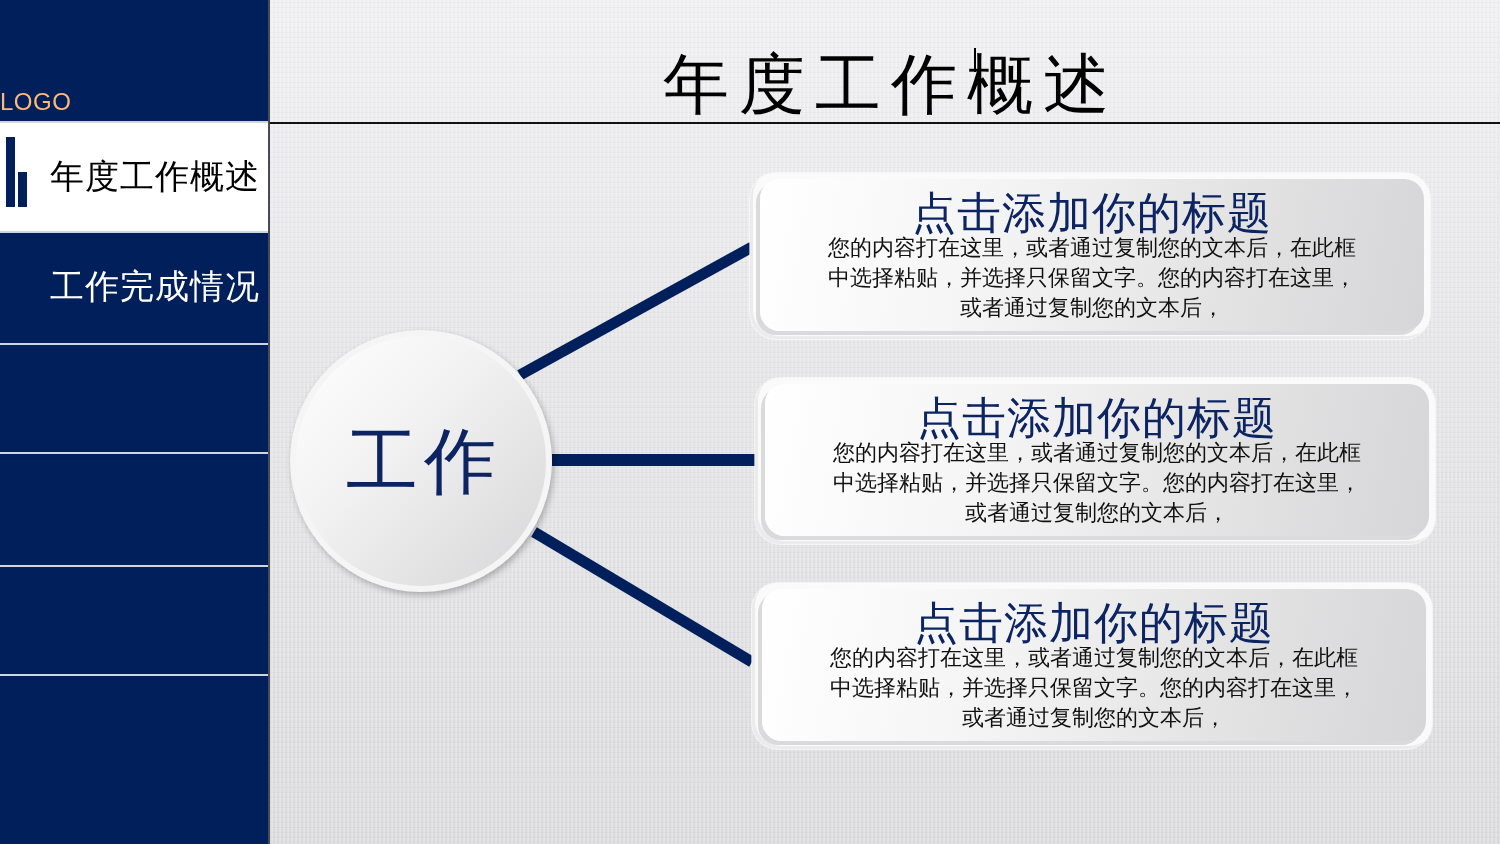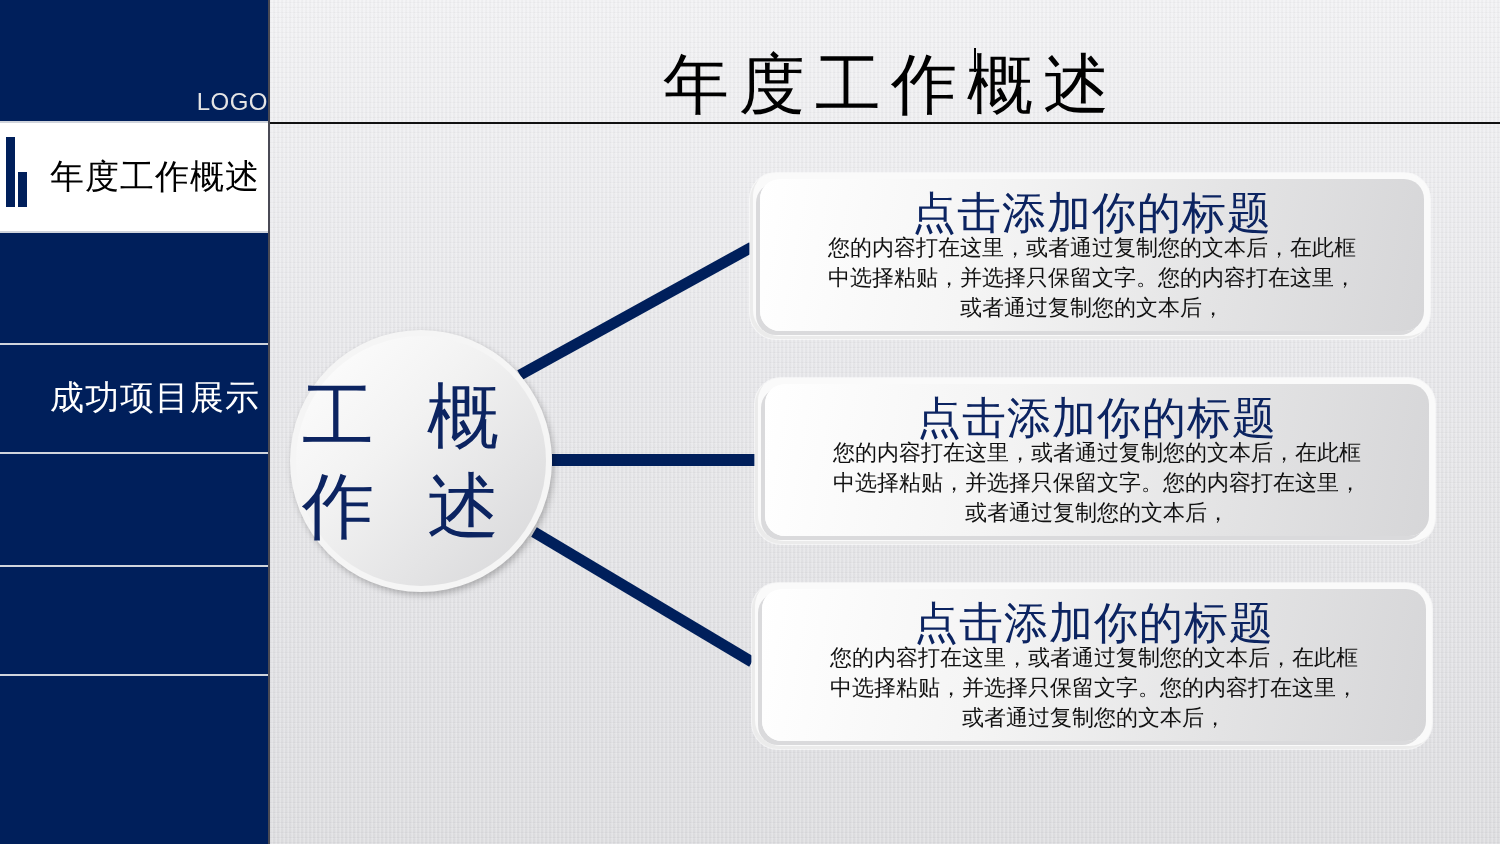--- a/index.html
+++ b/index.html
@@ -13,22 +13,22 @@
     background-image:
       repeating-linear-gradient(90deg, rgba(255,255,255,0.18) 0 1px, rgba(0,0,0,0.015) 1px 3px, rgba(255,255,255,0.08) 3px 4px),
       repeating-linear-gradient(0deg, rgba(255,255,255,0.14) 0 1px, rgba(0,0,0,0.02) 1px 2px, rgba(255,255,255,0.06) 2px 5px);
   }
   
   .sidebar {
     position: absolute; left: 0; top: 0; width: 268px; height: 844px;
     background: #001f5b; border-right: 2px solid #4a4a55;
   }
   .logo {
-    position: absolute; left: 0; top: 88px; width: 268px; text-align: right;
-    color: #e5e5e5; font-size: 24px; font-family: "Liberation Sans", sans-serif;
+    position: absolute; left: 0; top: 88px; width: 268px; text-align: left;
+    color: #fdba74; font-size: 24px; font-family: "Liberation Sans", sans-serif;
     letter-spacing: 0.5px;
   }
   .nav-item {
     position: absolute; left: 0; width: 268px; height: 108px;
     display: flex; align-items: center; justify-content: flex-end;
     box-sizing: border-box; padding-right: 8px;
     color: #ffffff; font-size: 34px; letter-spacing: 1px; cursor: pointer;
   }
   .nav-item.active { background: #ffffff; color: #000000; }
   .nav-divider { position: absolute; left: 0; width: 268px; height: 2px; background: #d0d4dc; }
@@ -88,43 +88,42 @@
 
   <div class="nav-divider" style="top:121px"></div>
   <div class="nav-item active" style="top:123px">
     <span class="bar-icon">
         <span class="b1"></span>
         <span class="b2"></span>
       </span>
     <span>年度工作概述</span>
   </div>
   <div class="nav-divider" style="top:231px"></div>
+  <div class="nav-item" style="top:233px">
+    <span>工作完成情况</span>
+  </div>
   <div class="nav-divider" style="top:343px"></div>
-  <div class="nav-item" style="top:344px">
-    <span>成功项目展示</span>
-  </div>
   <div class="nav-divider" style="top:452px"></div>
   <div class="nav-divider" style="top:565px"></div>
   <div class="nav-divider" style="top:674px"></div>
 </div>
 
 <div class="page-title">年度工作概述</div>
 <div class="caret"></div>
 <div class="header-line"></div>
 
 <svg class="connectors" viewBox="0 0 1500 844">
   <line x1="520" y1="375" x2="752" y2="247" stroke="#001f5b" stroke-width="11"></line>
   <line x1="552" y1="460" x2="756" y2="460" stroke="#001f5b" stroke-width="12"></line>
   <line x1="534" y1="532" x2="752" y2="662" stroke="#001f5b" stroke-width="11"></line>
 </svg>
 
 <div class="hub">
   <div class="hub-inner">
     <span class="hub-text">工作</span>
-    <span class="hub-text">概述</span>
   </div>
 </div>
 
 <div class="card" style="left:750px; top:173px;">
   <div class="card-inner">
     <span class="card-title">点击添加你的标题</span>
     <span class="card-body">您的内容打在这里，或者通过复制您的文本后，在此框</span>
     <span class="card-body">中选择粘贴，并选择只保留文字。您的内容打在这里，</span>
     <span class="card-body">或者通过复制您的文本后，</span>
   </div>

